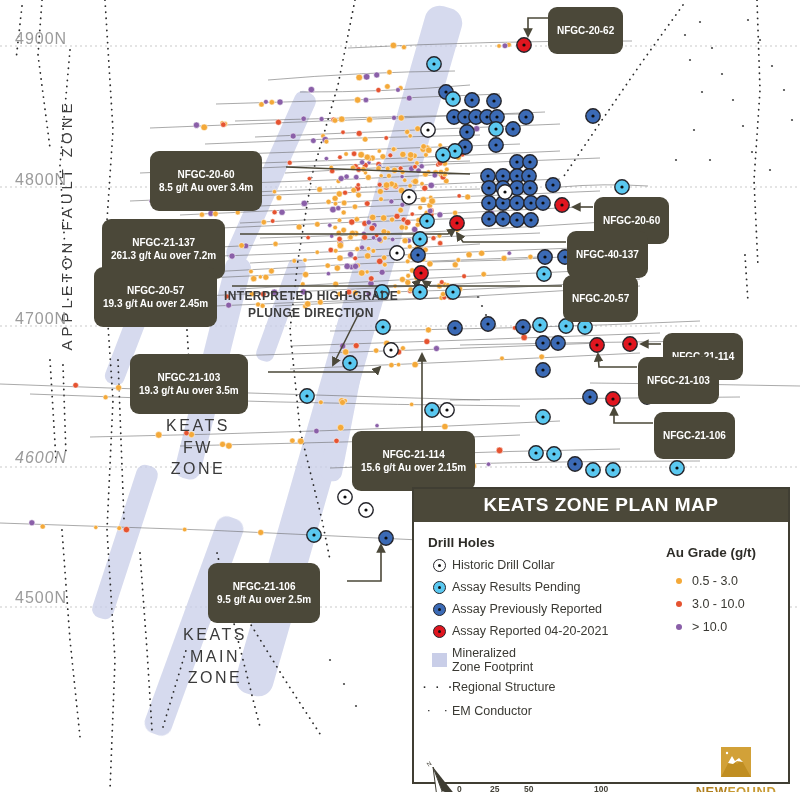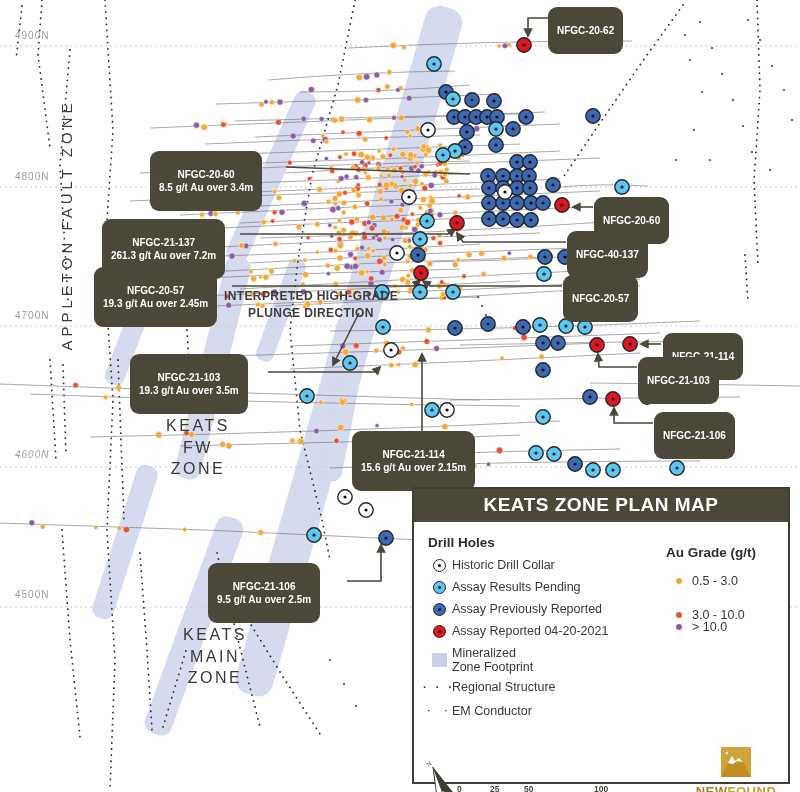--- a/index.html
+++ b/index.html
@@ -1,19 +1,19 @@
 <!DOCTYPE html>
 <html><head>
 <meta charset="utf-8">
 <style>
   html,body{margin:0;padding:0;background:#fff;}
   #stage{position:relative;width:800px;height:792px;background:#ffffff;overflow:hidden;
          font-family:"Liberation Sans", sans-serif;}
   #map-svg{position:absolute;left:0;top:0;}
-  .grid-label{position:absolute;color:#9b9b9b;font-size:10px;letter-spacing:1px;}
+  .grid-label{position:absolute;color:#9b9b9b;font-size:16px;letter-spacing:1px;}
   .callout{position:absolute;background:#4b4839;color:#fff;font-weight:bold;font-size:10px;
            line-height:1.3;text-align:center;padding:17px 9px;border-radius:9px;white-space:nowrap;z-index:5;}
   .vert-label{position:absolute;transform:translate(-50%,-50%) rotate(-90deg);white-space:nowrap;
               color:#3d3d3d;font-size:15px;letter-spacing:4px;}
   .zone-label{position:absolute;transform:translate(-50%,-50%);text-align:center;color:#3a3a3a;
               font-size:16px;letter-spacing:2.5px;line-height:1.35;}
   .note-label{position:absolute;transform:translate(-50%,-50%);text-align:center;color:#3d3d3d;
               font-size:12px;font-weight:bold;letter-spacing:.4px;line-height:1.4;}
   #legend{position:absolute;left:412px;top:487px;width:378px;height:297px;background:#fff;
           border:2.5px solid #403e33;box-sizing:border-box;z-index:10;}
@@ -1032,21 +1032,21 @@
               <span class="dots3" style="font-size:9px;">·&nbsp;&nbsp;·</span>
             </div>
             <div>EM Conductor</div>
           </div>
           <div class="lg-row" style="top: 52px; left: 252px;">
             <div class="lg-sym">
               <span class="gdot" style="background:#f4a939"></span>
             </div>
             <div>0.5 - 3.0</div>
           </div>
-          <div class="lg-row" style="top: 86px; left: 252px; justify-content: center;">
+          <div class="lg-row" style="top: 75px; left: 252px; justify-content: center;">
             <div class="lg-sym">
               <span class="gdot" style="background:#e55330"></span>
             </div>
             <div>3.0 - 10.0</div>
           </div>
           <div class="lg-row" style="top: 98px; left: 252px;">
             <div class="lg-sym">
               <span class="gdot" style="background:#8a5fa8"></span>
             </div>
             <div>&gt; 10.0</div>

